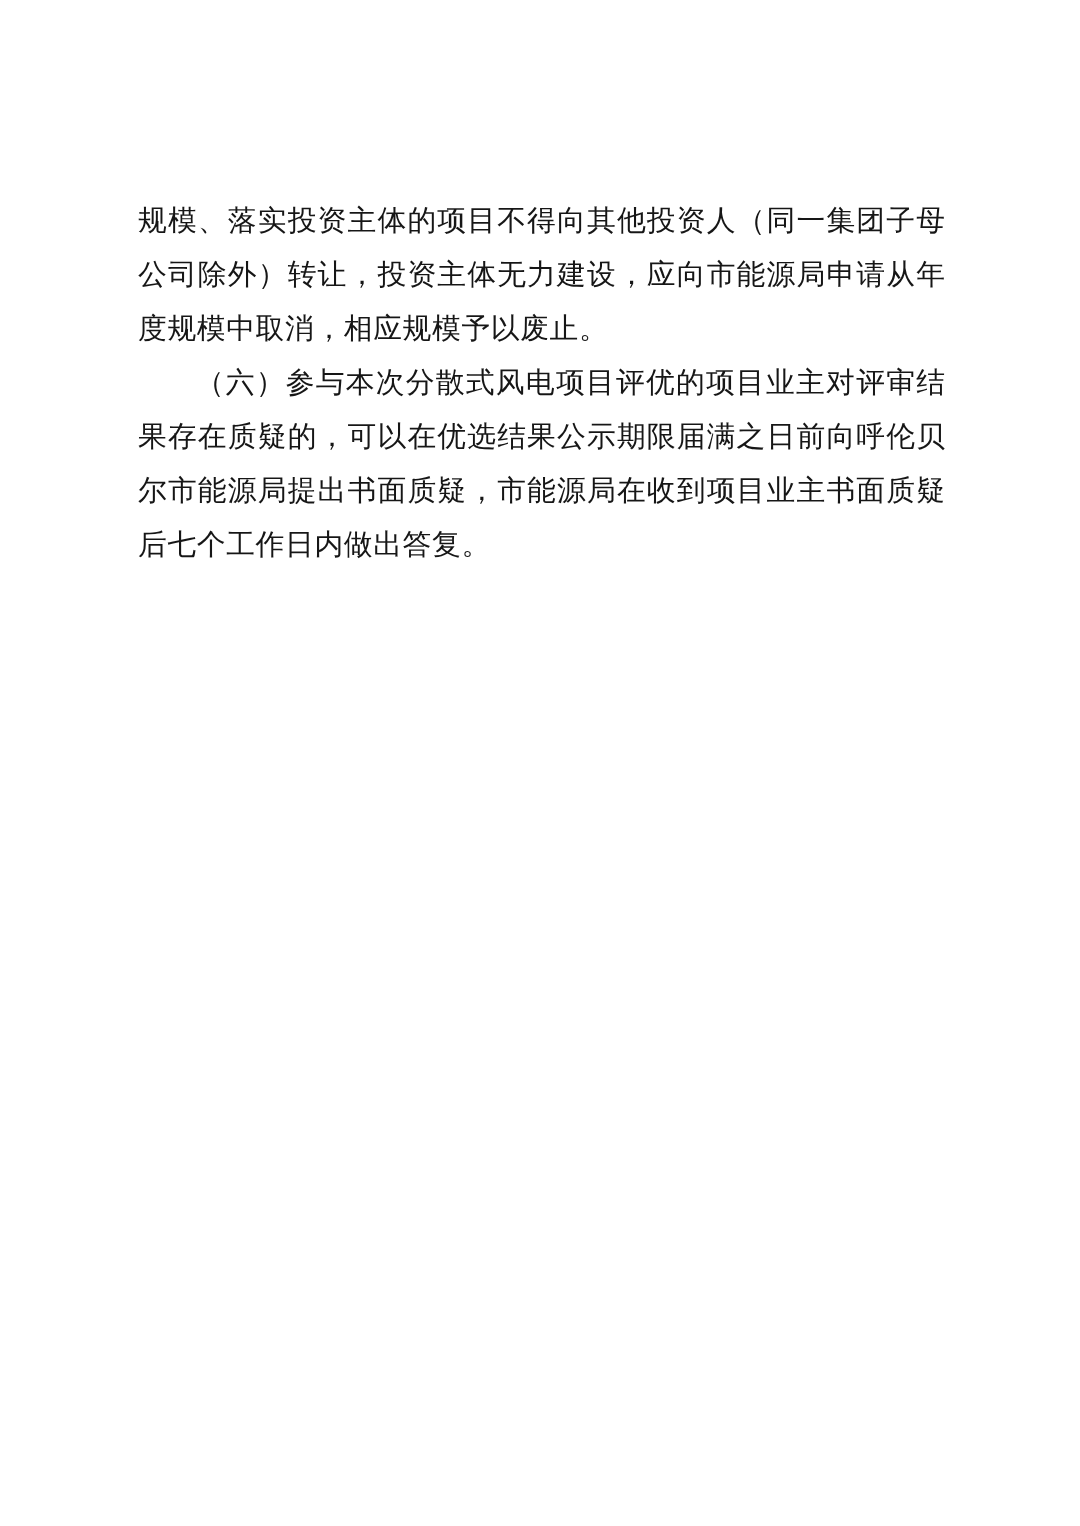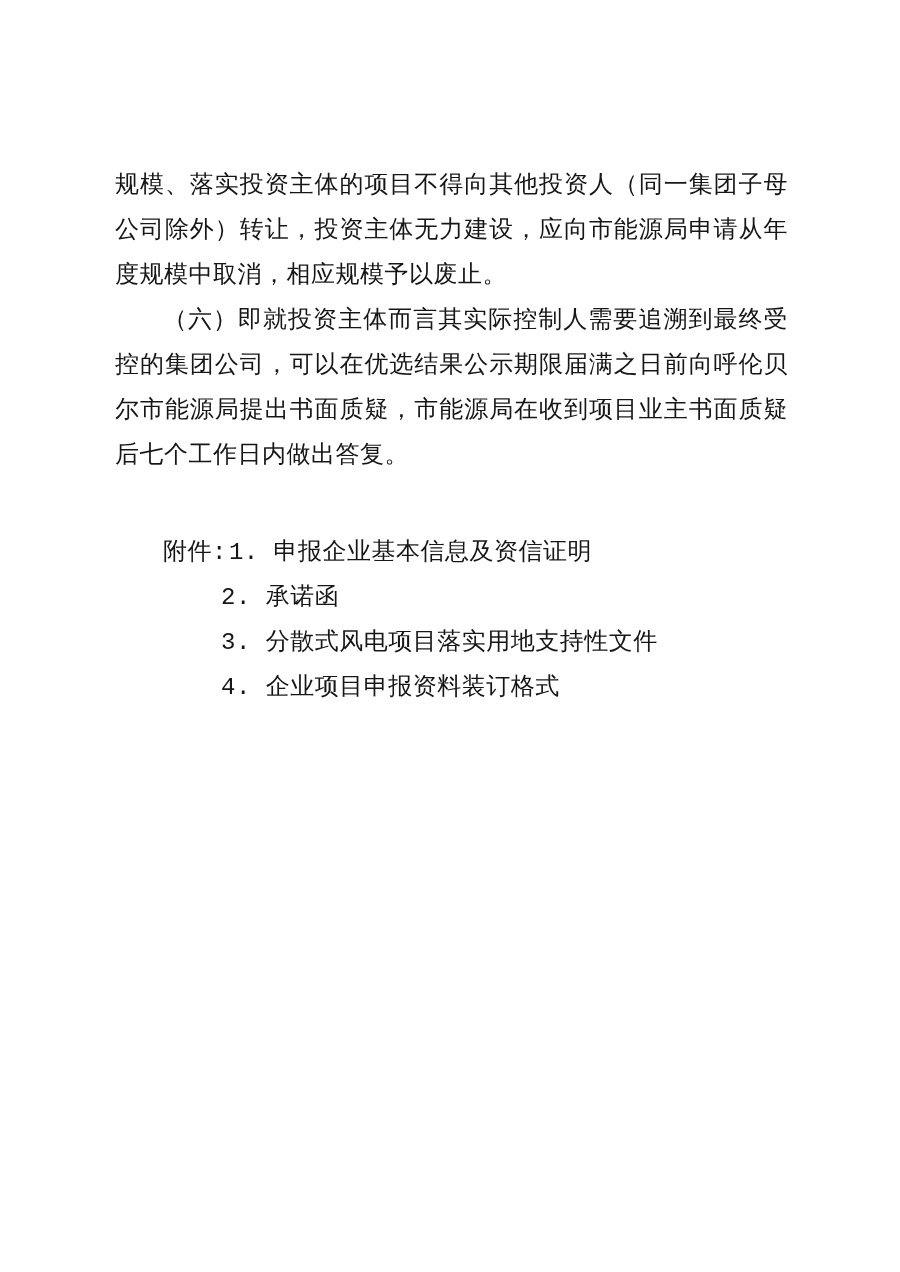--- a/index.html
+++ b/index.html
@@ -6,21 +6,21 @@
     margin: 0;
     padding: 0;
     background: #ffffff;
   }
   .page {
     position: relative;
     width: 900px;
     height: 1084px;
     background: #ffffff;
     overflow: hidden;
-    font-family: Liberation Mono, monospace;
+    font-family: Liberation Serif, serif;
     color: #161616;
   }
   .content {
     position: absolute;
     left: 115px;
     top: 163px;
     width: 673px;
   }
   .para {
     margin: 0;
@@ -60,32 +60,18 @@
     letter-spacing: 3px;
     color: #1c1c1c;
   }
 </style>
 </head>
 <body>
 
 <div class="page">
   <div class="content">
     <p class="para no-indent">规模、落实投资主体的项目不得向其他投资人（同一集团子母公司除外）转让，投资主体无力建设，应向市能源局申请从年度规模中取消，相应规模予以废止。</p>
-    <p class="para">（六）即就投资主体而言其实际控制人需要追溯到最终受控的集团公司，可以在优选结果公示期限届满之日前向呼伦贝尔市能源局提出书面质疑，市能源局在收到项目业主书面质疑后七个工作日内做出答复。</p>
+    <p class="para">（六）参与本次分散式风电项目评优的项目业主对评审结果存在质疑的，可以在优选结果公示期限届满之日前向呼伦贝尔市能源局提出书面质疑，市能源局在收到项目业主书面质疑后七个工作日内做出答复。</p>
 
-    <div class="attachments">
-      <div class="att-line">
-        <span class="att-label">附件:</span><span>1. 申报企业基本信息及资信证明</span>
-      </div>
-      <div class="att-line rest">
-        <span>2. 承诺函</span>
-      </div>
-      <div class="att-line rest">
-        <span>3. 分散式风电项目落实用地支持性文件</span>
-      </div>
-      <div class="att-line rest">
-        <span>4. 企业项目申报资料装订格式</span>
-      </div>
-    </div>
   </div>
 
   <div class="page-number">— 12 —</div>
 </div>
 
 </body></html>

